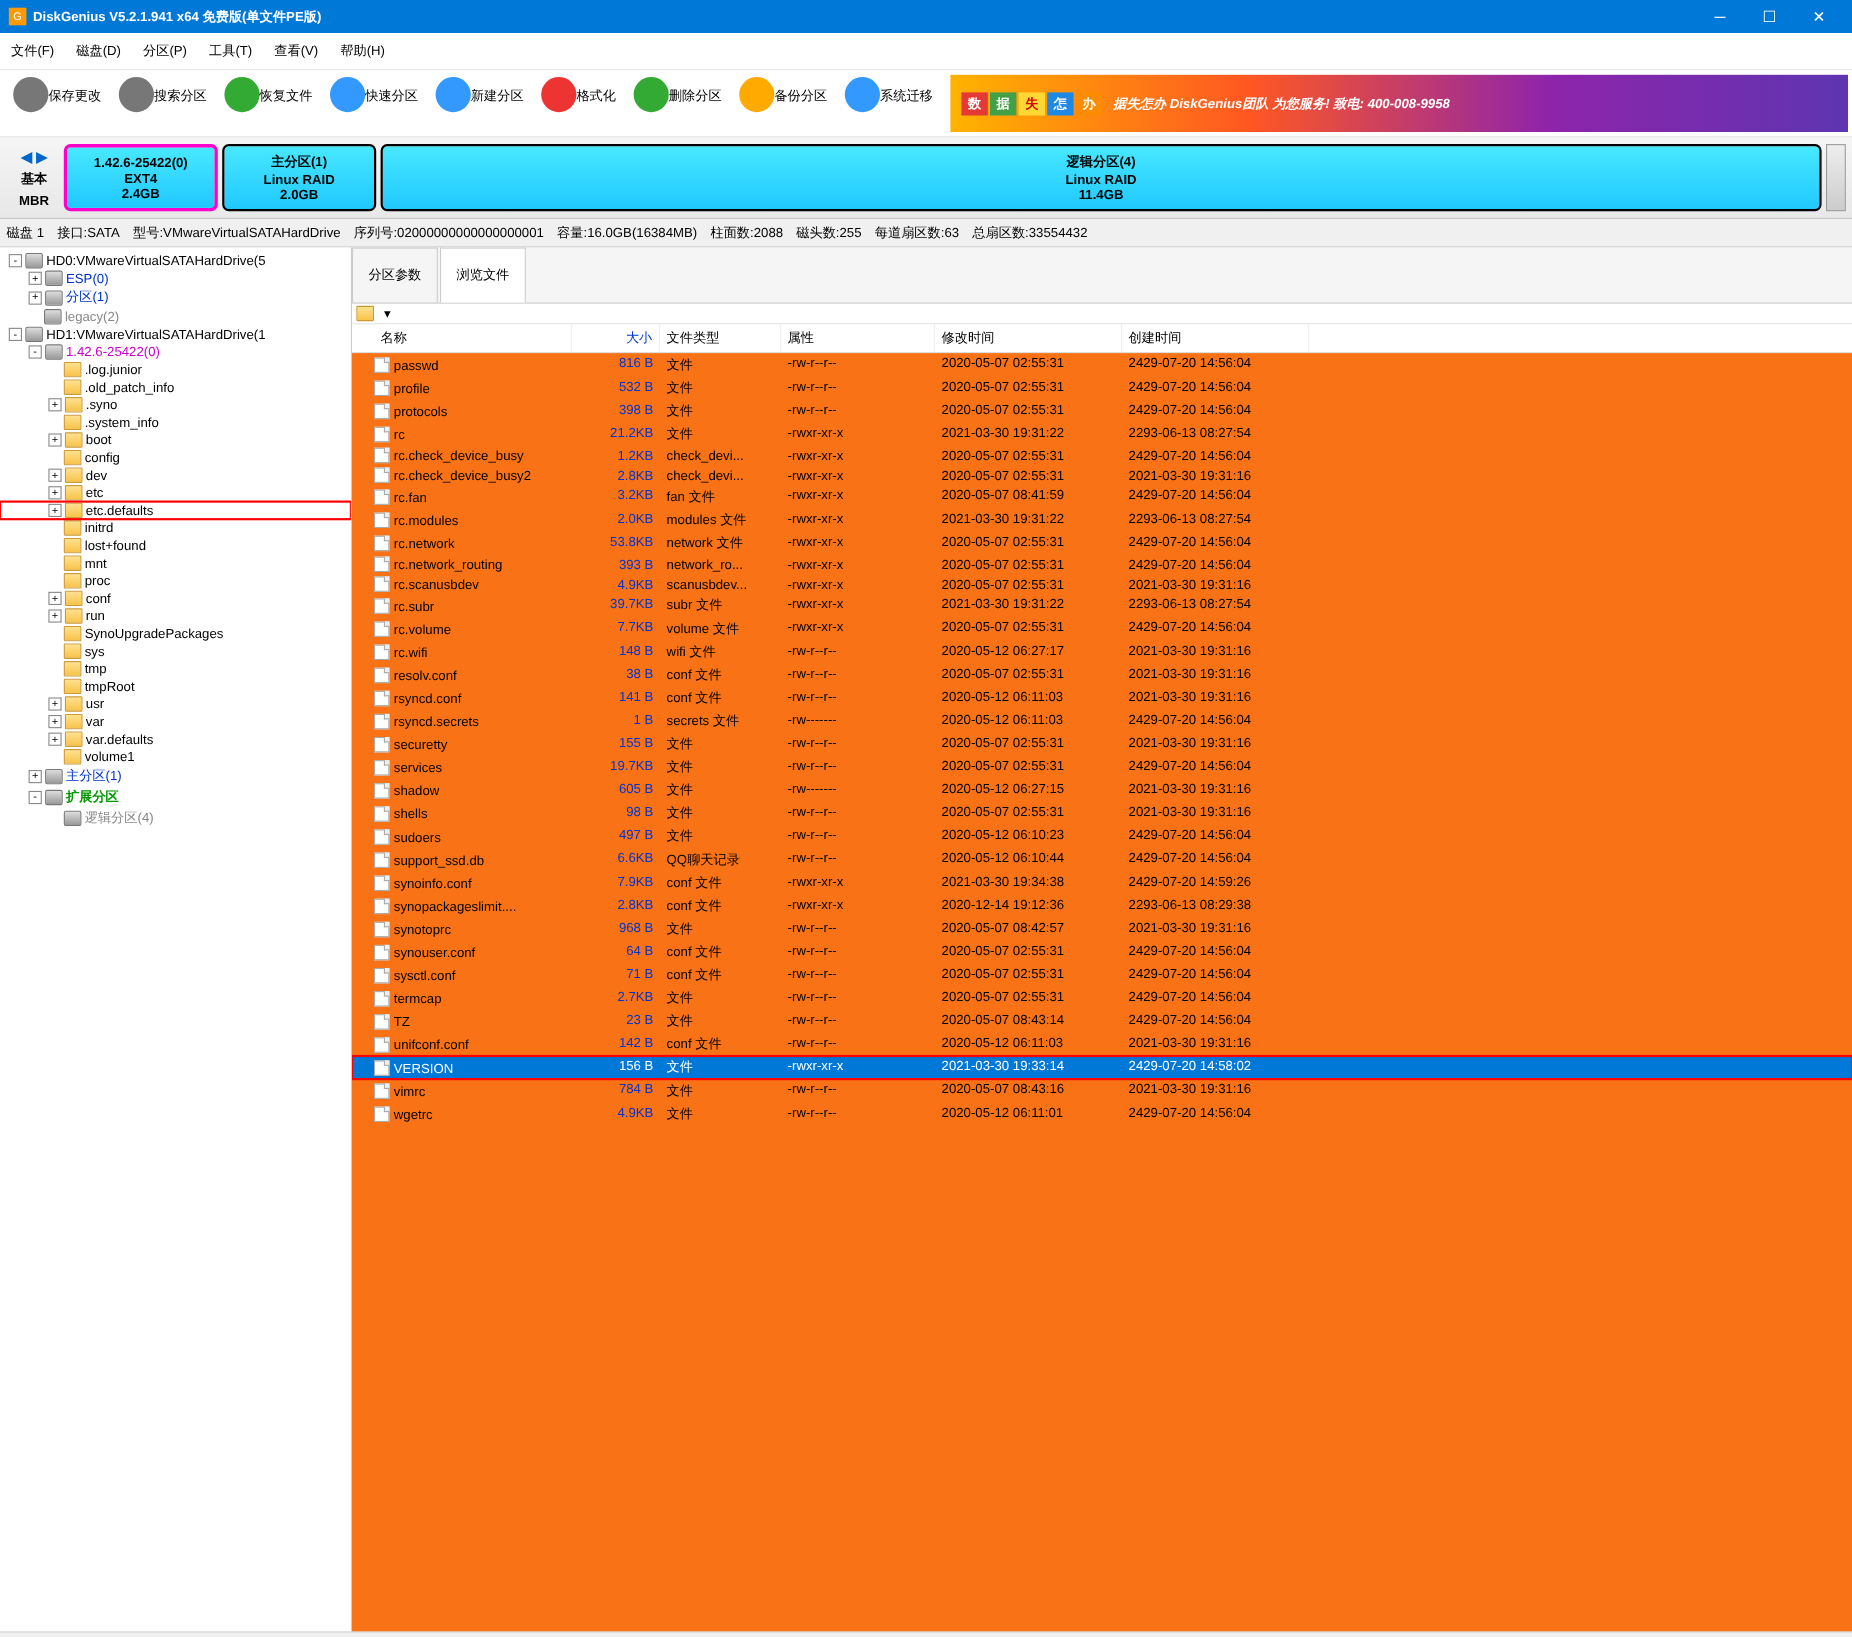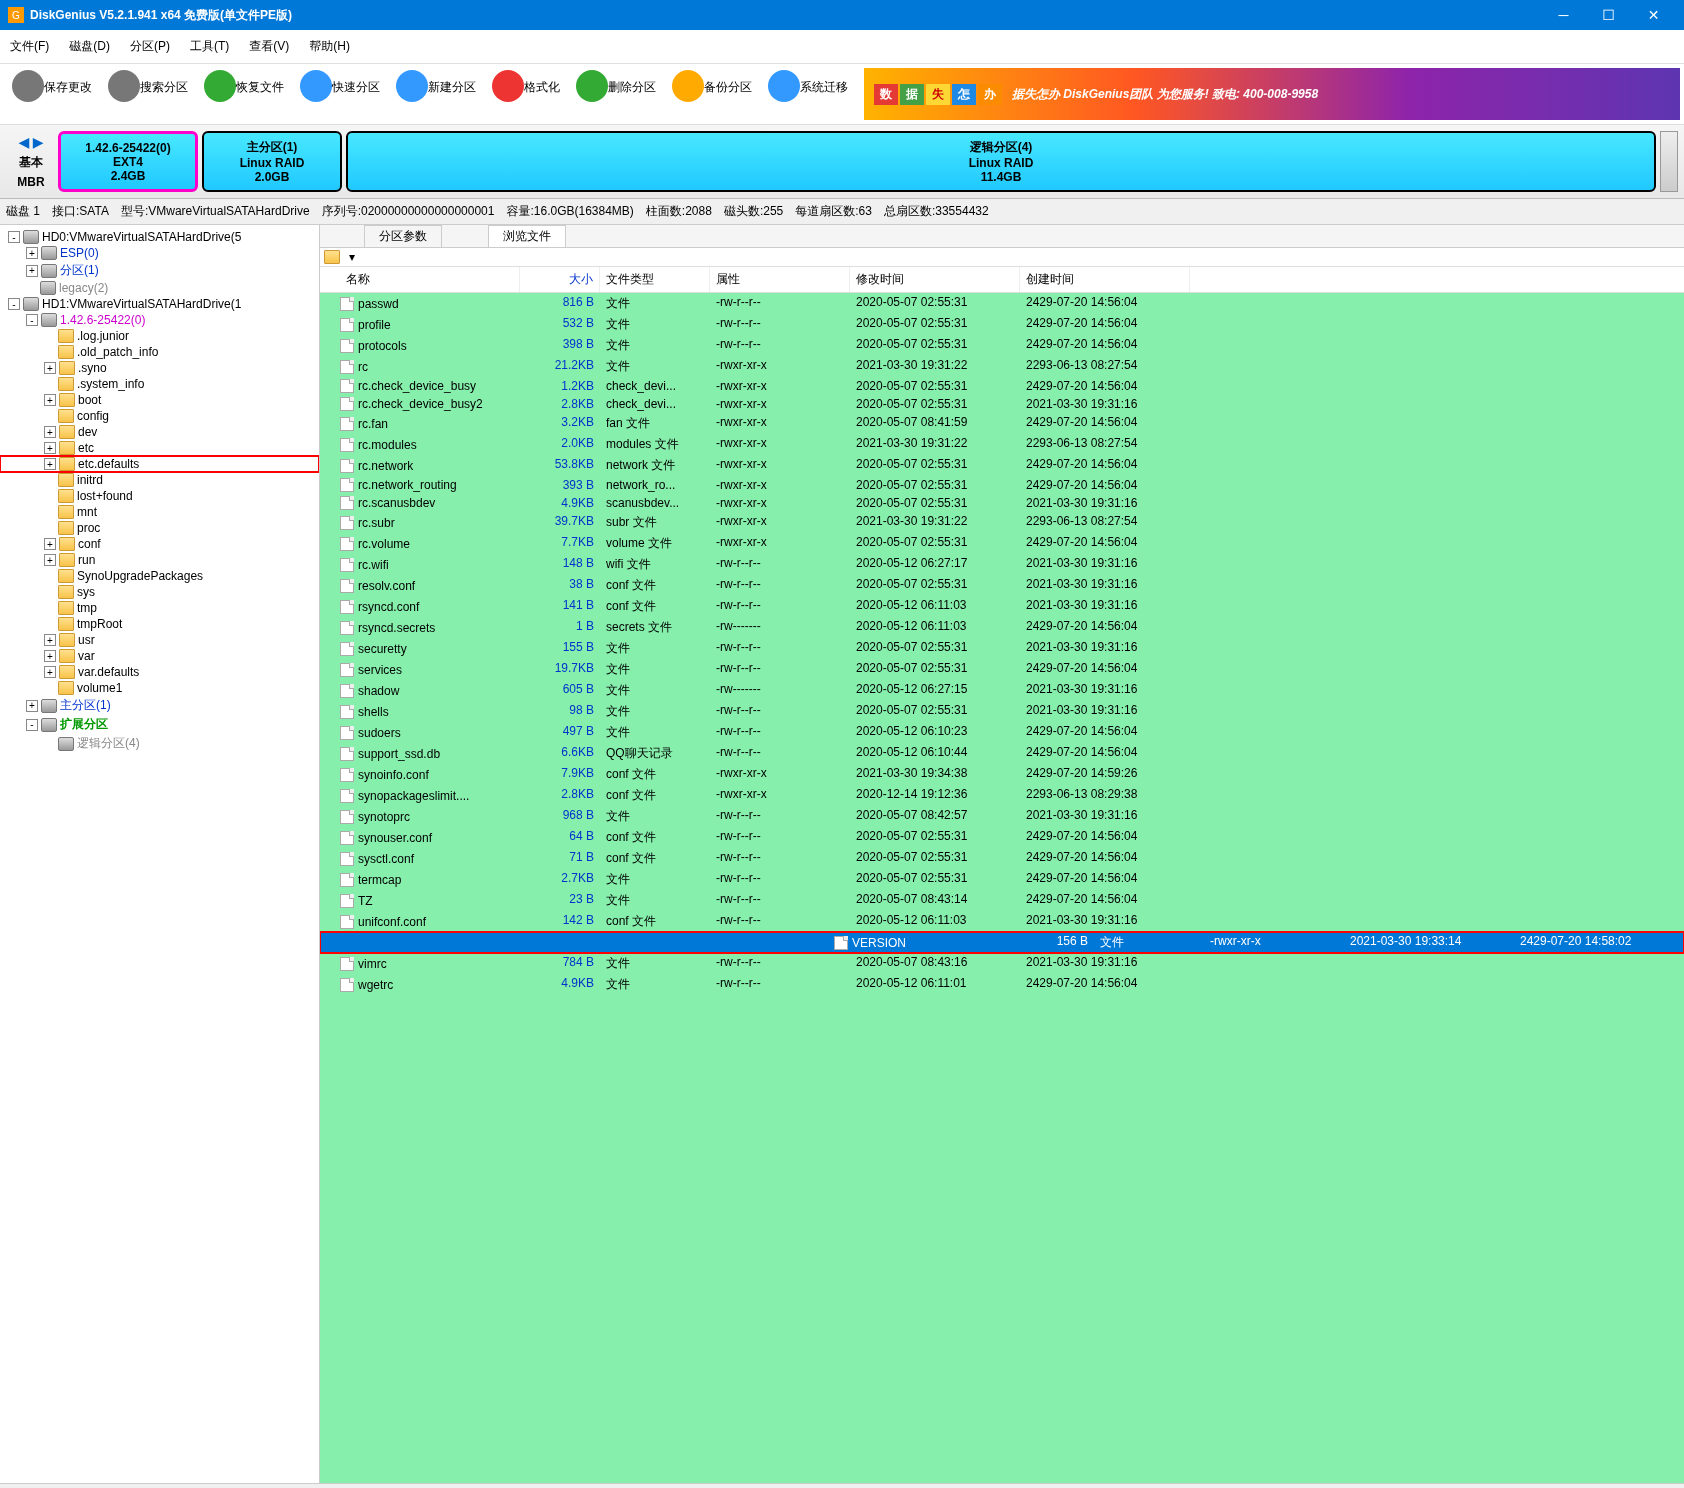--- a/index.html
+++ b/index.html
@@ -25,27 +25,27 @@
     .main-split { display: flex; height: calc(100vh - 230px); }
     .tree-panel { width: 320px; border-right: 1px solid #ccc; background: #fff; overflow: auto; padding: 4px 0; }
     .tree-node { display: flex; align-items: center; padding: 1px 0 1px 4px; white-space: nowrap; }
     .tree-expander { width: 12px; height: 12px; border: 1px solid #888; display: inline-flex; align-items: center; justify-content: center; font-size: 10px; margin-right: 3px; cursor: pointer; background:#fff; }
     .tree-spacer { display:inline-block; }
     .tree-icon { width: 16px; height: 14px; margin-right: 3px; display:inline-block; }
     .folder-ico { background: linear-gradient(#ffe18f,#f8c34a); border:1px solid #cc9933; border-radius:1px; }
     .disk-ico { background: linear-gradient(#ddd,#999); border-radius:2px; border:1px solid #777; }
     .right-panel { flex: 1; display: flex; flex-direction: column; }
     .tabs { display: flex; border-bottom: 1px solid #ccc; background: #f5f5f5; }
-    .tab { padding: 2px 14px; border: 1px solid #ccc; border-bottom: none; margin-right: 2px; cursor:pointer;margin-left:44px; }
+    .tab { padding: 16px 14px; border: 1px solid #ccc; border-bottom: none; margin-right: 2px; cursor:pointer; }
     .tab.active { background: #fff; }
     .pathbar { display: flex; align-items: center; padding: 2px 4px; border-bottom: 1px solid #ddd; }
     .pathbar input { flex: 1; border: 1px solid #ccc; padding: 2px 4px; margin-left:4px; }
     .list-header { display:flex; background:#fff; border-bottom:1px solid #ddd; }
     .list-header .col { border-right:1px solid #eee; padding:4px 6px; font-weight:normal; }
-    .list-body { flex:1; overflow:auto; background:#86efac; }
+    .list-body { flex:1; overflow:auto; background:#f97316; }
     .list-row { display:flex; padding:1px 0; }
     .list-row .col { padding:1px 6px; overflow:hidden; text-overflow:ellipsis; white-space:nowrap; }
     .list-row.selected { background:#0078d7; color:#fff; }
     .file-ico { width:14px; height:14px; display:inline-block; background:#fff; border:1px solid #aaa; margin-right:4px; position:relative; }
     .file-ico::before { content:''; position:absolute; right:-1px; top:-1px; width:4px; height:4px; background:#eee; border-left:1px solid #aaa; border-bottom:1px solid #aaa; }
     .col-name { width:200px; display:flex; align-items:center; }
     .col-size { width:80px; text-align:right; color:#0033cc; }
     .col-type { width:110px; }
     .col-attr { width:140px; }
     .col-mtime { width:170px; }
@@ -744,21 +744,21 @@
             <span style="width:14px;display:inline-block"></span>
             <span class="file-ico"></span>
             <span>unifconf.conf</span>
           </div>
     <div class="col col-size">142 B</div>
     <div class="col col-type">conf 文件</div>
     <div class="col col-attr">-rw-r--r--</div>
     <div class="col col-mtime">2020-05-12 06:11:03</div>
     <div class="col col-ctime">2021-03-30 19:31:16</div>
         </div>
-        <div class="list-row selected" style="outline: red solid 2px; outline-offset: -1px; justify-content: flex-end;">
+        <div class="list-row selected" style="outline: red solid 2px; outline-offset: -1px;">
     <div class="col col-name">
             <span style="width:14px;display:inline-block"></span>
             <span class="file-ico"></span>
             <span>VERSION</span>
           </div>
     <div class="col col-size">156 B</div>
     <div class="col col-type">文件</div>
     <div class="col col-attr">-rwxr-xr-x</div>
     <div class="col col-mtime">2021-03-30 19:33:14</div>
     <div class="col col-ctime">2429-07-20 14:58:02</div>

